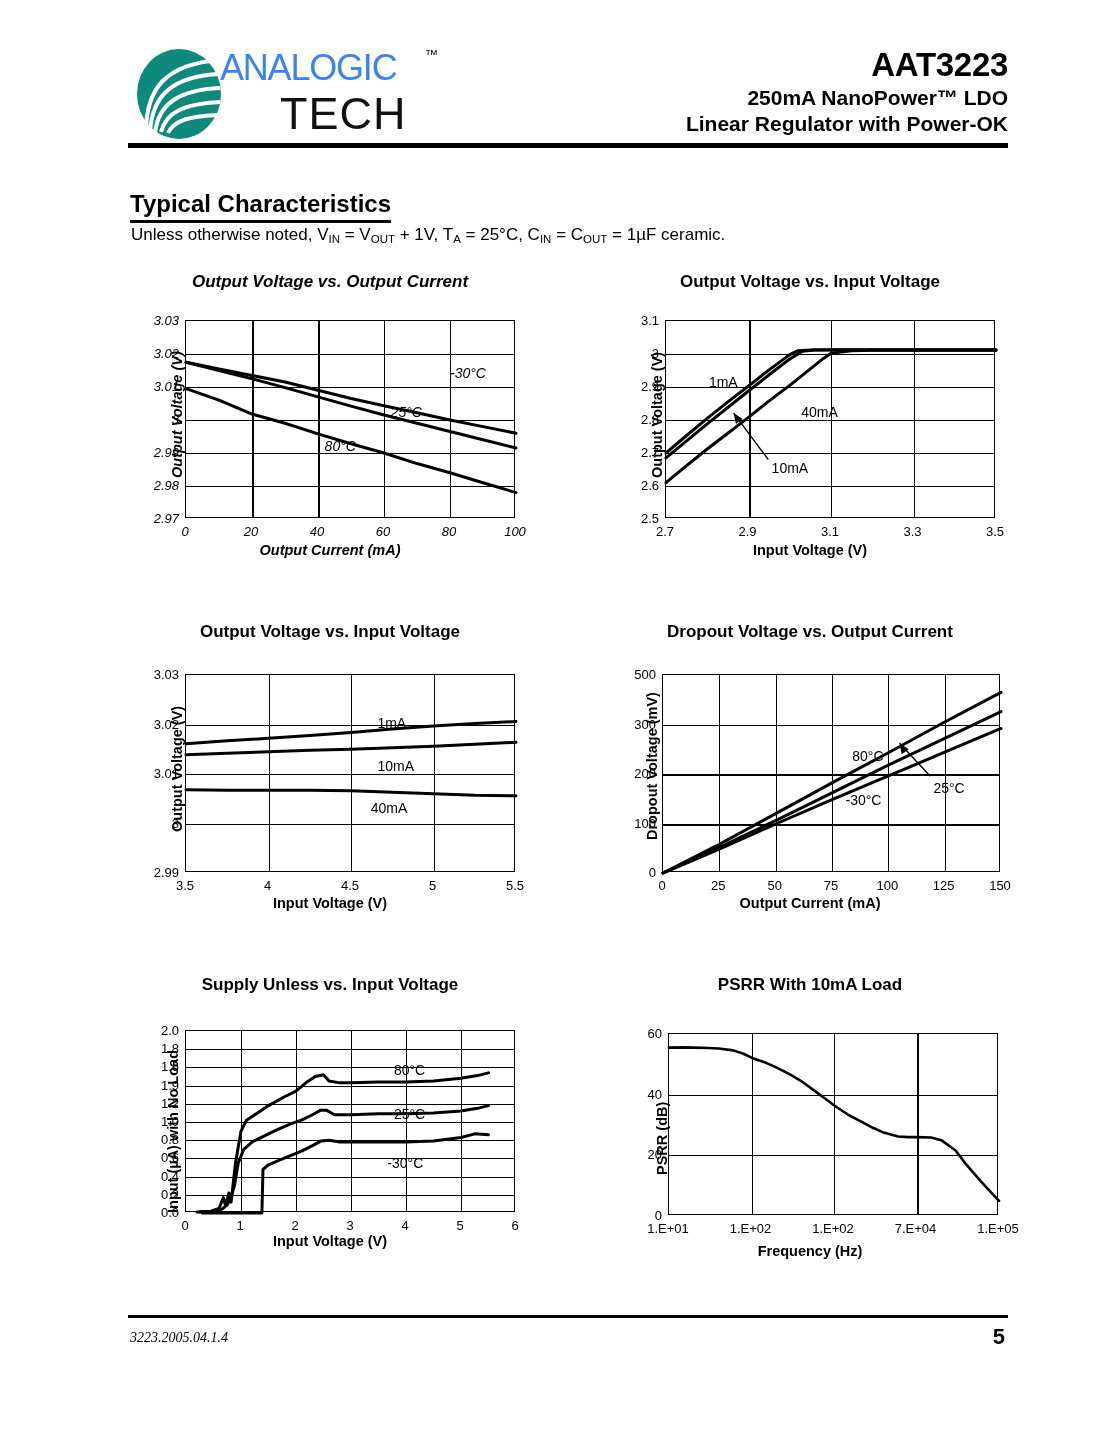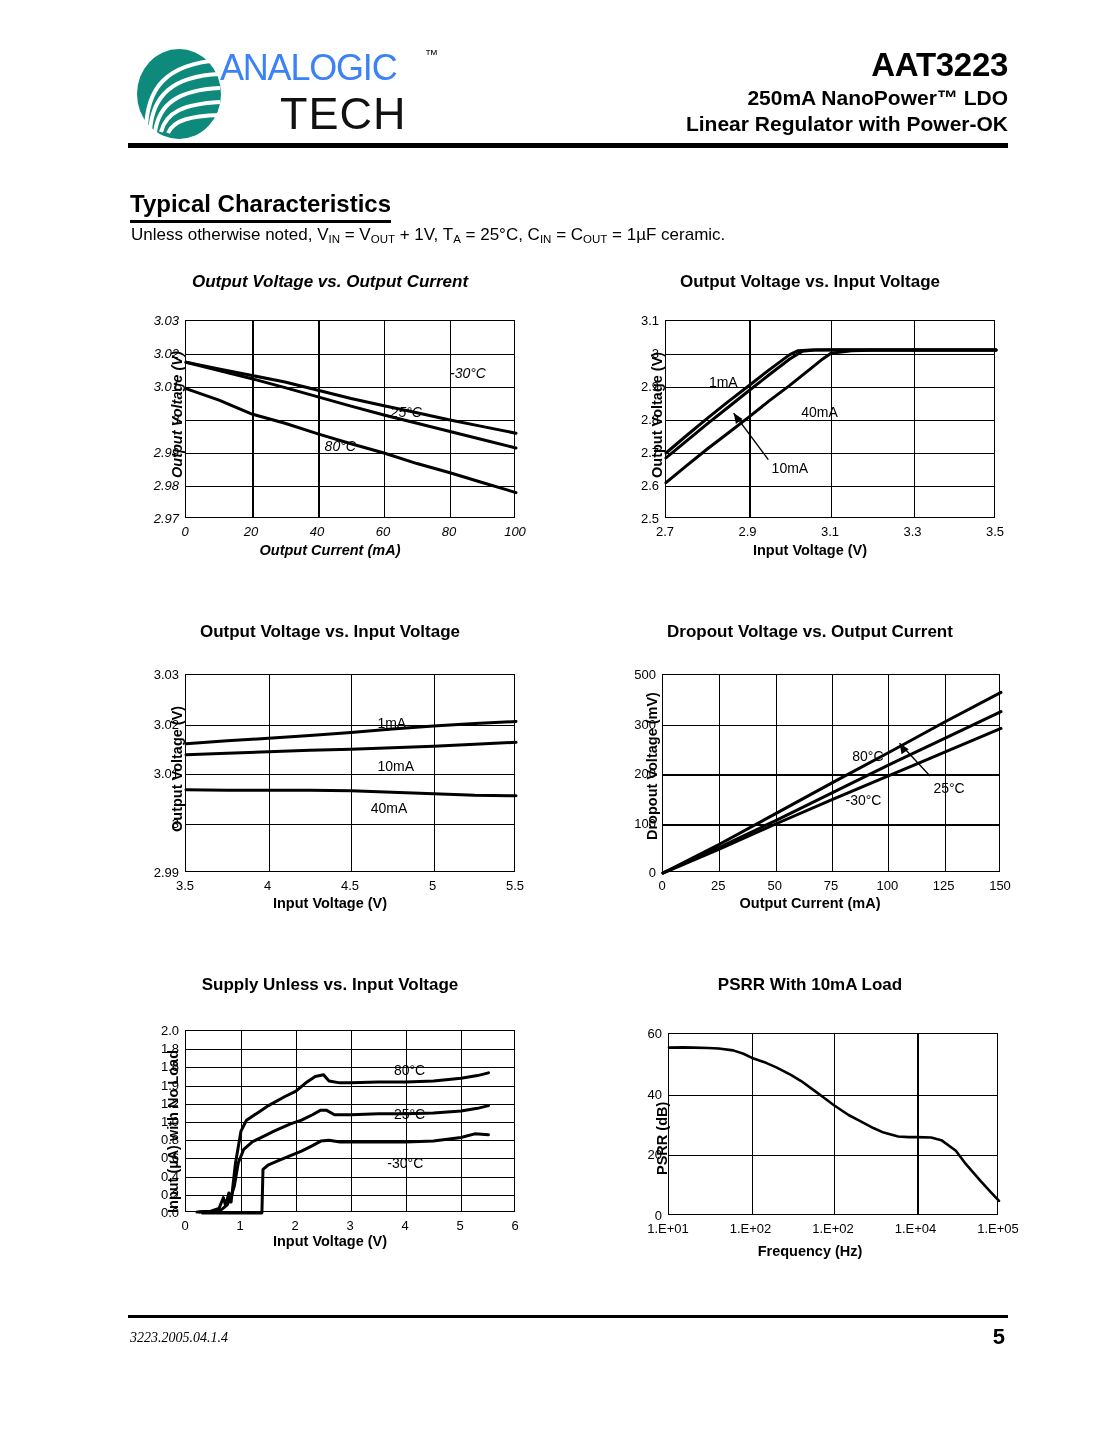--- a/index.html
+++ b/index.html
@@ -312,21 +312,21 @@
             <polyline points="0.00,13.65 14.53,13.35 24.83,13.65 39.36,13.95 49.67,14.56 64.20,16.38 74.50,19.72 82.50,23.66 97.03,28.82 107.33,33.37 121.86,40.95 132.17,47.02 146.70,57.63 157.00,65.22 165.00,71.28 179.53,80.99 189.83,86.45 204.36,94.03 214.67,98.58 229.20,102.53 239.50,103.13 247.50,103.13 262.03,103.44 272.33,106.17 286.86,116.78 297.17,130.43 311.70,147.12 322.00,158.34 330.00,166.83" stroke-width="2.6" stroke-linejoin="round" stroke-linecap="round"></polyline>
           </svg>
         </div>
         <div class="ytick" style="top: 240px; right: 348px;">0</div>
         <div class="ytick" style="top: 179.333px; right: 348px;">20</div>
         <div class="ytick" style="top: 118.667px; right: 348px;">40</div>
         <div class="ytick" style="top: 58px; right: 348px;">60</div>
         <div class="xtick" style="left: 58px; top: 246px; text-align: right;">1.E+01</div>
         <div class="xtick" style="left: 140.5px; top: 246px;">1.E+02</div>
         <div class="xtick" style="left: 223px; top: 246px;">1.E+02</div>
-        <div class="xtick" style="left: 305.5px; top: 246px;">1.E+04</div>
+        <div class="xtick" style="left: 305.5px; top: 246px;">7.E+04</div>
         <div class="xtick" style="left: 388px; top: 246px;">1.E+05</div>
         <div class="ylabel" style="left: 44px; top: 200px;">PSRR (dB)</div>
         <div class="xlabel" style="left: 0px; top: 268px;">Frequency (Hz)</div>
       </div>
     </div>
 
   <div class="hrule-bot"></div>
   <div class="foot-left">3223.2005.04.1.4</div>
   <div class="foot-right">5</div>
 

